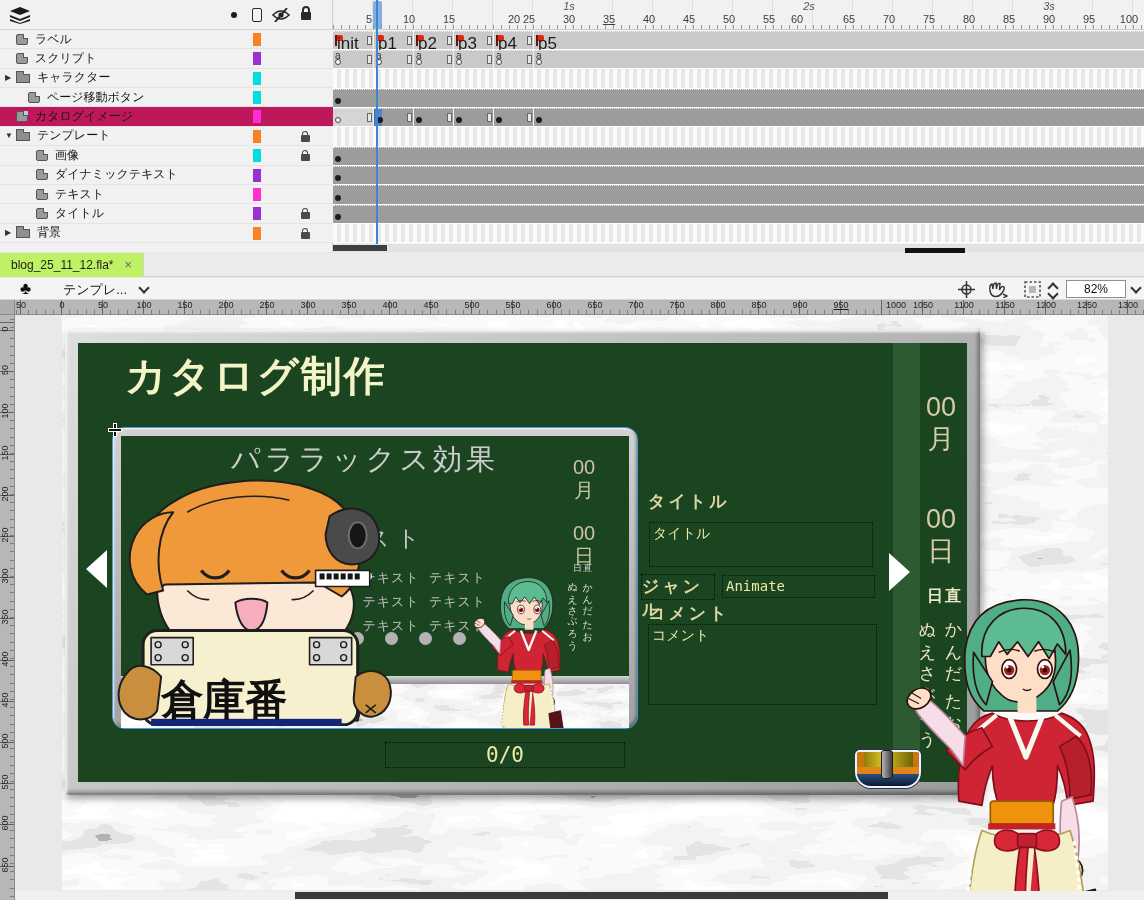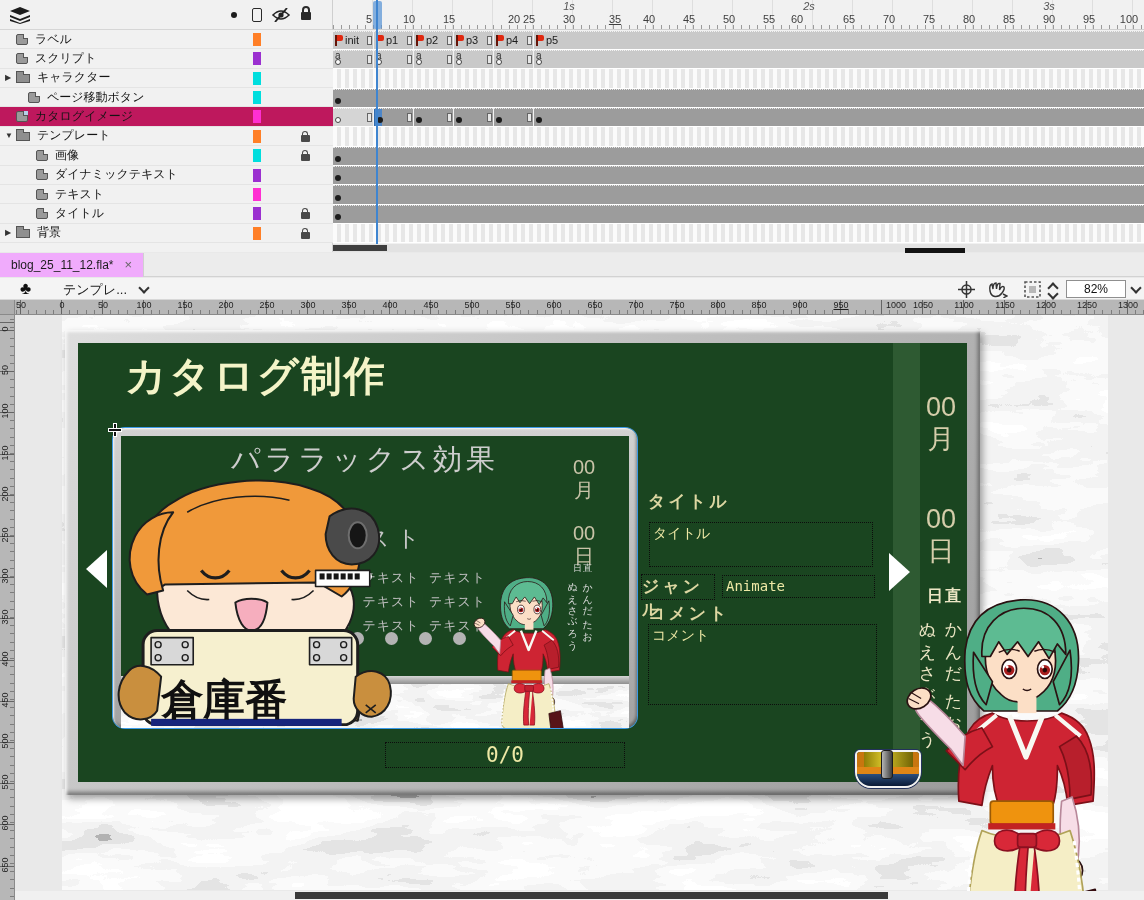--- a/index.html
+++ b/index.html
@@ -39,34 +39,34 @@
   .frow{position:absolute;left:0;right:0;border-bottom:1px solid #fff;}
   .frow.empty{background:repeating-linear-gradient(90deg,#fbfbfb 0 4px,#e7e7e7 4px 8px);}
   .fspan{position:absolute;top:0;bottom:0;border-top:1px dotted rgba(255,255,255,.75);}
   .fspan.light{background:#c9c9c9;}
   .fspan.lighter{background:#d5d5d5;}
   .fspan.dark{background:#9c9c9c;}
   .fspan.sep{border-left:1px solid #f2f2f2;}
   .fspan:not(.open)::after{content:"";position:absolute;right:1px;top:4px;bottom:4px;width:3px;background:#e6e6e6;border:1px solid #666;}
   .flag{position:absolute;left:2px;top:3px;width:2px;height:11px;background:#641408;}
   .flag::before{content:"";position:absolute;left:2px;top:0;width:6px;height:6px;background:#e02810;border-radius:0 2px 2px 0;}
-  .slbl{position:absolute;left:12px;top:2px;font-size:11px;color:#1d1d1d;}
+  .slbl{position:absolute;left:4px;top:2px;font-size:17px;color:#1d1d1d;}
   .amark{position:absolute;left:2px;top:-1px;font-size:10px;color:#333;}
   .hollow{position:absolute;left:2px;bottom:3px;width:6px;height:6px;border:1px solid #444;border-radius:50%;background:#fafafa;}
   .kdot{position:absolute;left:2px;bottom:3px;width:6px;height:6px;border-radius:50%;background:#1c1c1c;}
   .selcell{position:absolute;left:0;top:0;bottom:0;width:8px;background:#4d86c8;border-left:1px solid #2f6bb0;}
   .ph-line{position:absolute;top:0;height:244px;width:2px;background:#3f85d0;z-index:3;}
   .ph-cap{position:absolute;top:1px;height:28px;width:9px;background:rgba(84,146,212,.7);border-radius:2px;z-index:3;}
   .tl-scroll{position:absolute;left:0;right:0;top:244px;height:8px;background:#e2e2e2;}
   .tl-thumb{position:absolute;left:0;top:1px;width:54px;height:6px;background:#3f3f3f;}
   .grip{position:absolute;left:905px;top:248px;width:60px;height:5px;background:#131313;z-index:9;}
 
   
   .tabbar{position:absolute;left:0;top:253px;width:1144px;height:24px;background:#ececec;border-bottom:1px solid #d2d2d2;}
-  .tab{position:absolute;left:0;top:0;height:24px;display:flex;align-items:center;padding:0 11px;background:#f0abfc;border-right:1px solid #d0d0d0;}
+  .tab{position:absolute;left:0;top:0;height:24px;display:flex;align-items:center;padding:0 11px;background:#bef264;border-right:1px solid #d0d0d0;}
   .tab-title{font-size:12px;color:#1d1d1d;}
   .tab-x{margin-left:11px;font-size:13px;color:#666;line-height:12px;}
   .editbar{position:absolute;left:0;top:278px;width:1144px;height:22px;background:#f4f4f4;border-bottom:1px solid #d8d8d8;}
   .club{position:absolute;left:20px;top:1px;font-size:17px;color:#111;}
   .symname{position:absolute;left:63px;top:3px;font-size:13px;color:#222;}
   .chev{position:absolute;width:8px;height:8px;border-right:2px solid #333;border-bottom:2px solid #333;transform:rotate(45deg);}
   .eb-ic{position:absolute;top:3px;color:#333;}
   .zoombox{position:absolute;left:1066px;top:2px;width:60px;height:18px;background:#fff;border:1px solid #8f8f8f;
      font-size:12px;color:#111;text-align:center;line-height:16px;}
 
@@ -239,21 +239,21 @@
     </div>
 
     <div class="tl-frames">
       <div class="f-ruler">
           <div class="fnum" style="left: 24px;">5</div>
           <div class="fnum" style="left: 64px;">10</div>
           <div class="fnum" style="left: 104px;">15</div>
           <div class="fnum" style="left: 144px; margin-left: 25px;">20</div>
           <div class="fnum" style="left: 184px;">25</div>
           <div class="fnum" style="left: 224px;">30</div>
-          <div class="fnum" style="left: 270px; text-decoration: underline;">35</div>
+          <div class="fnum" style="left: 264px; text-decoration: underline;">35</div>
           <div class="fnum" style="left: 304px;">40</div>
           <div class="fnum" style="left: 344px;">45</div>
           <div class="fnum" style="left: 384px;">50</div>
           <div class="fnum" style="left: 424px;">55</div>
           <div class="fnum" style="left: 452px;">60</div>
           <div class="fnum" style="left: 504px;">65</div>
           <div class="fnum" style="left: 544px;">70</div>
           <div class="fnum" style="left: 584px;">75</div>
           <div class="fnum" style="left: 624px;">80</div>
           <div class="fnum" style="left: 664px;">85</div>

